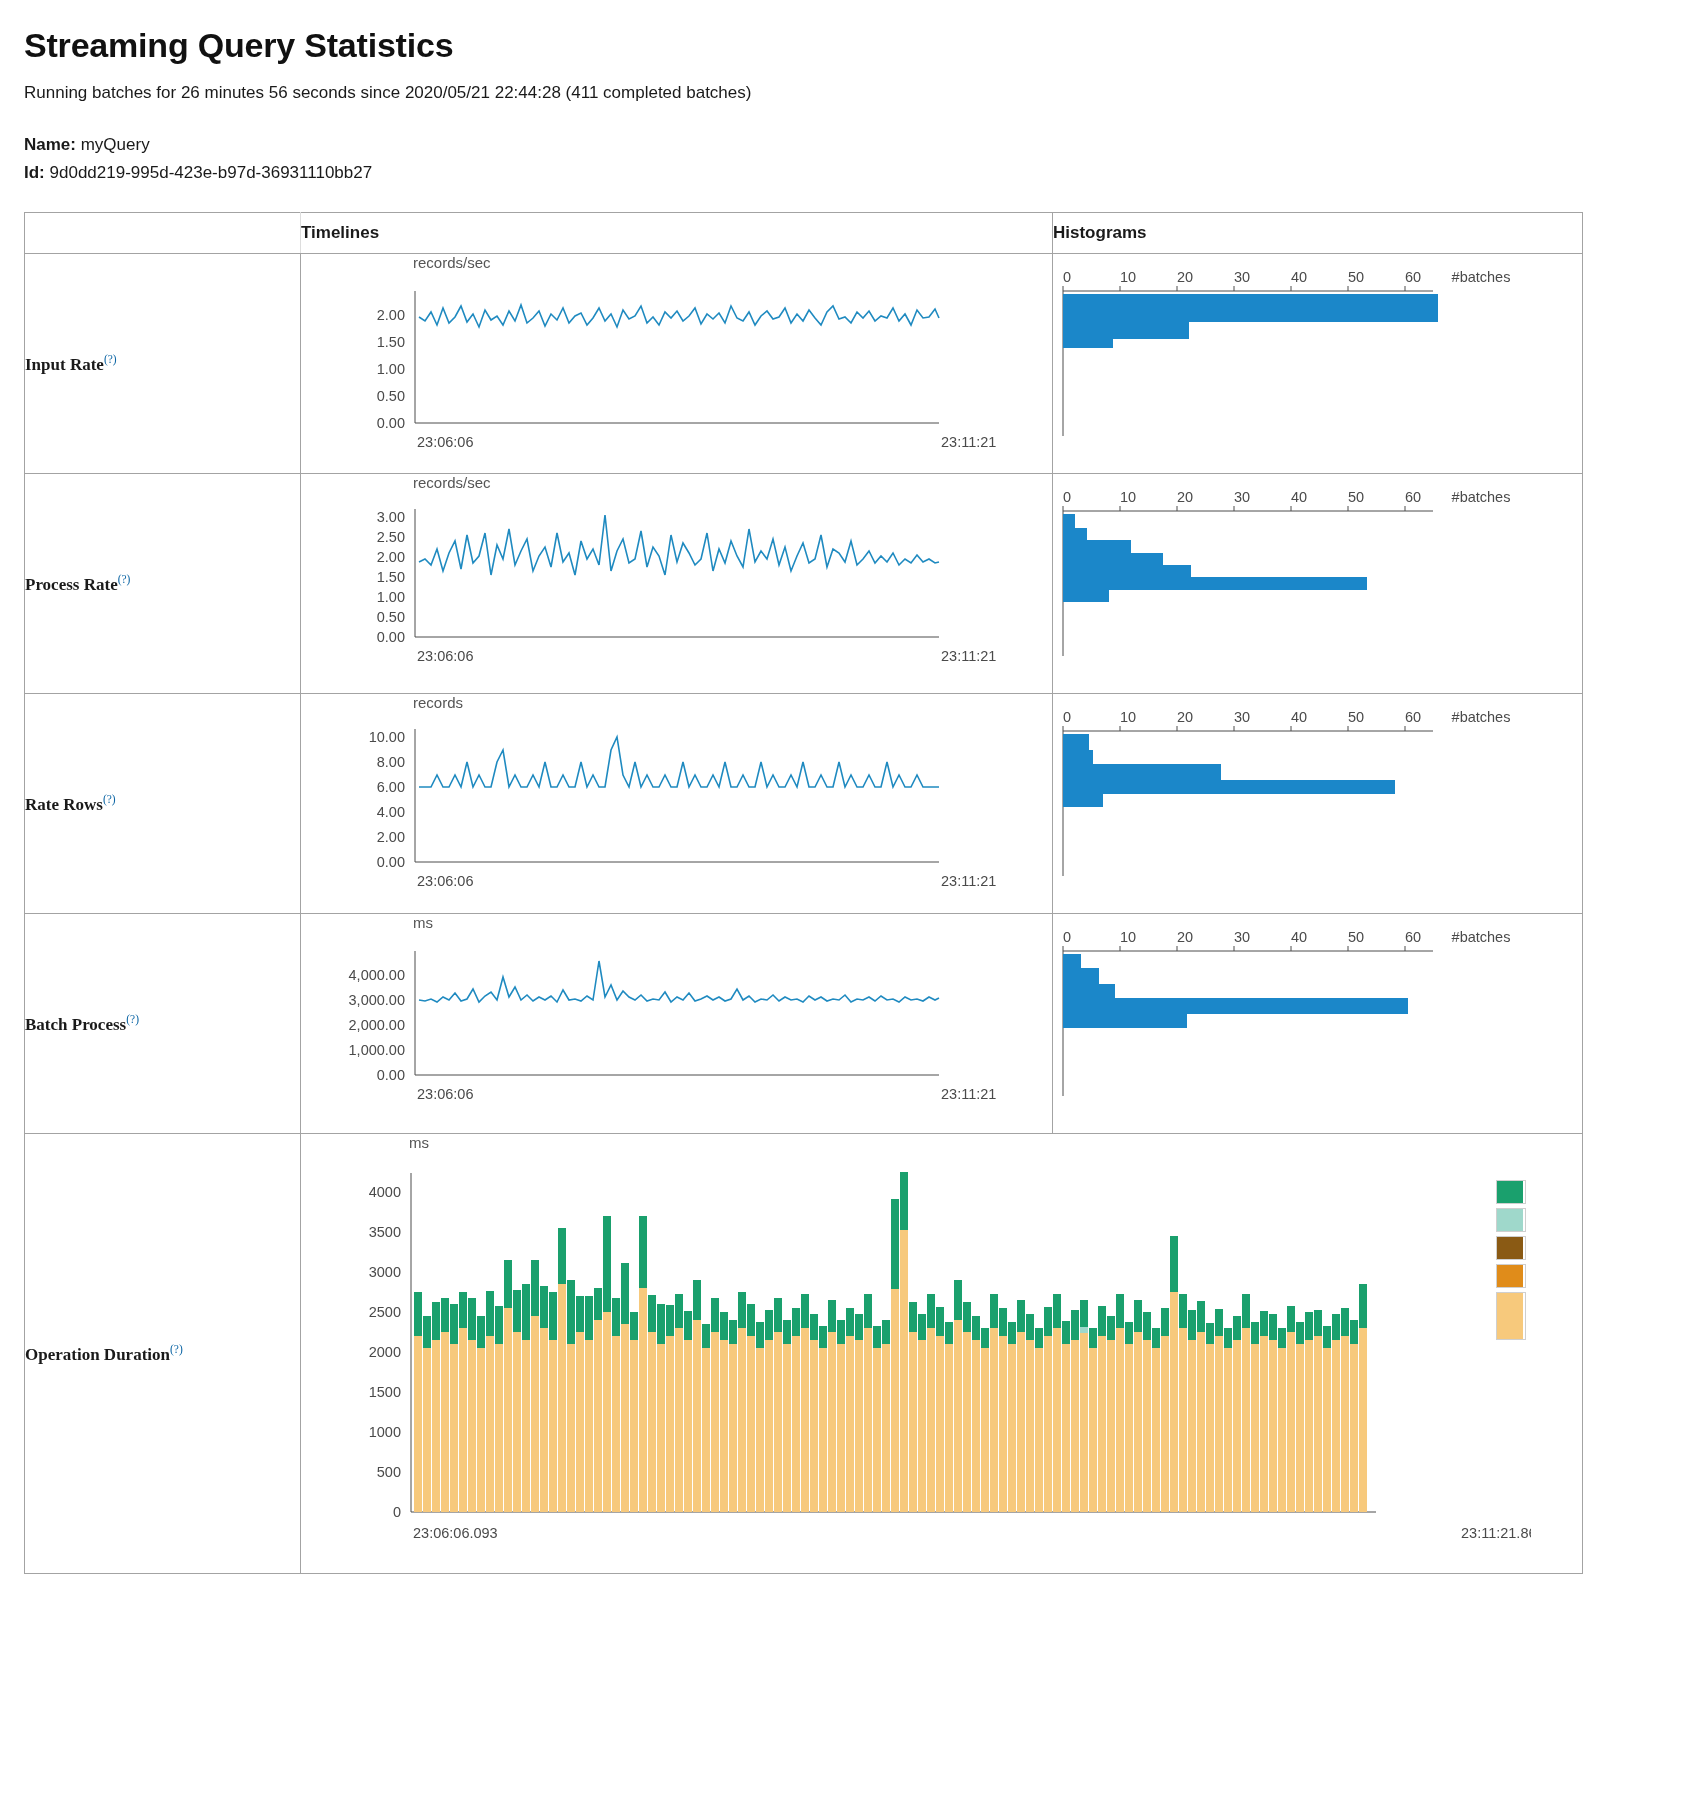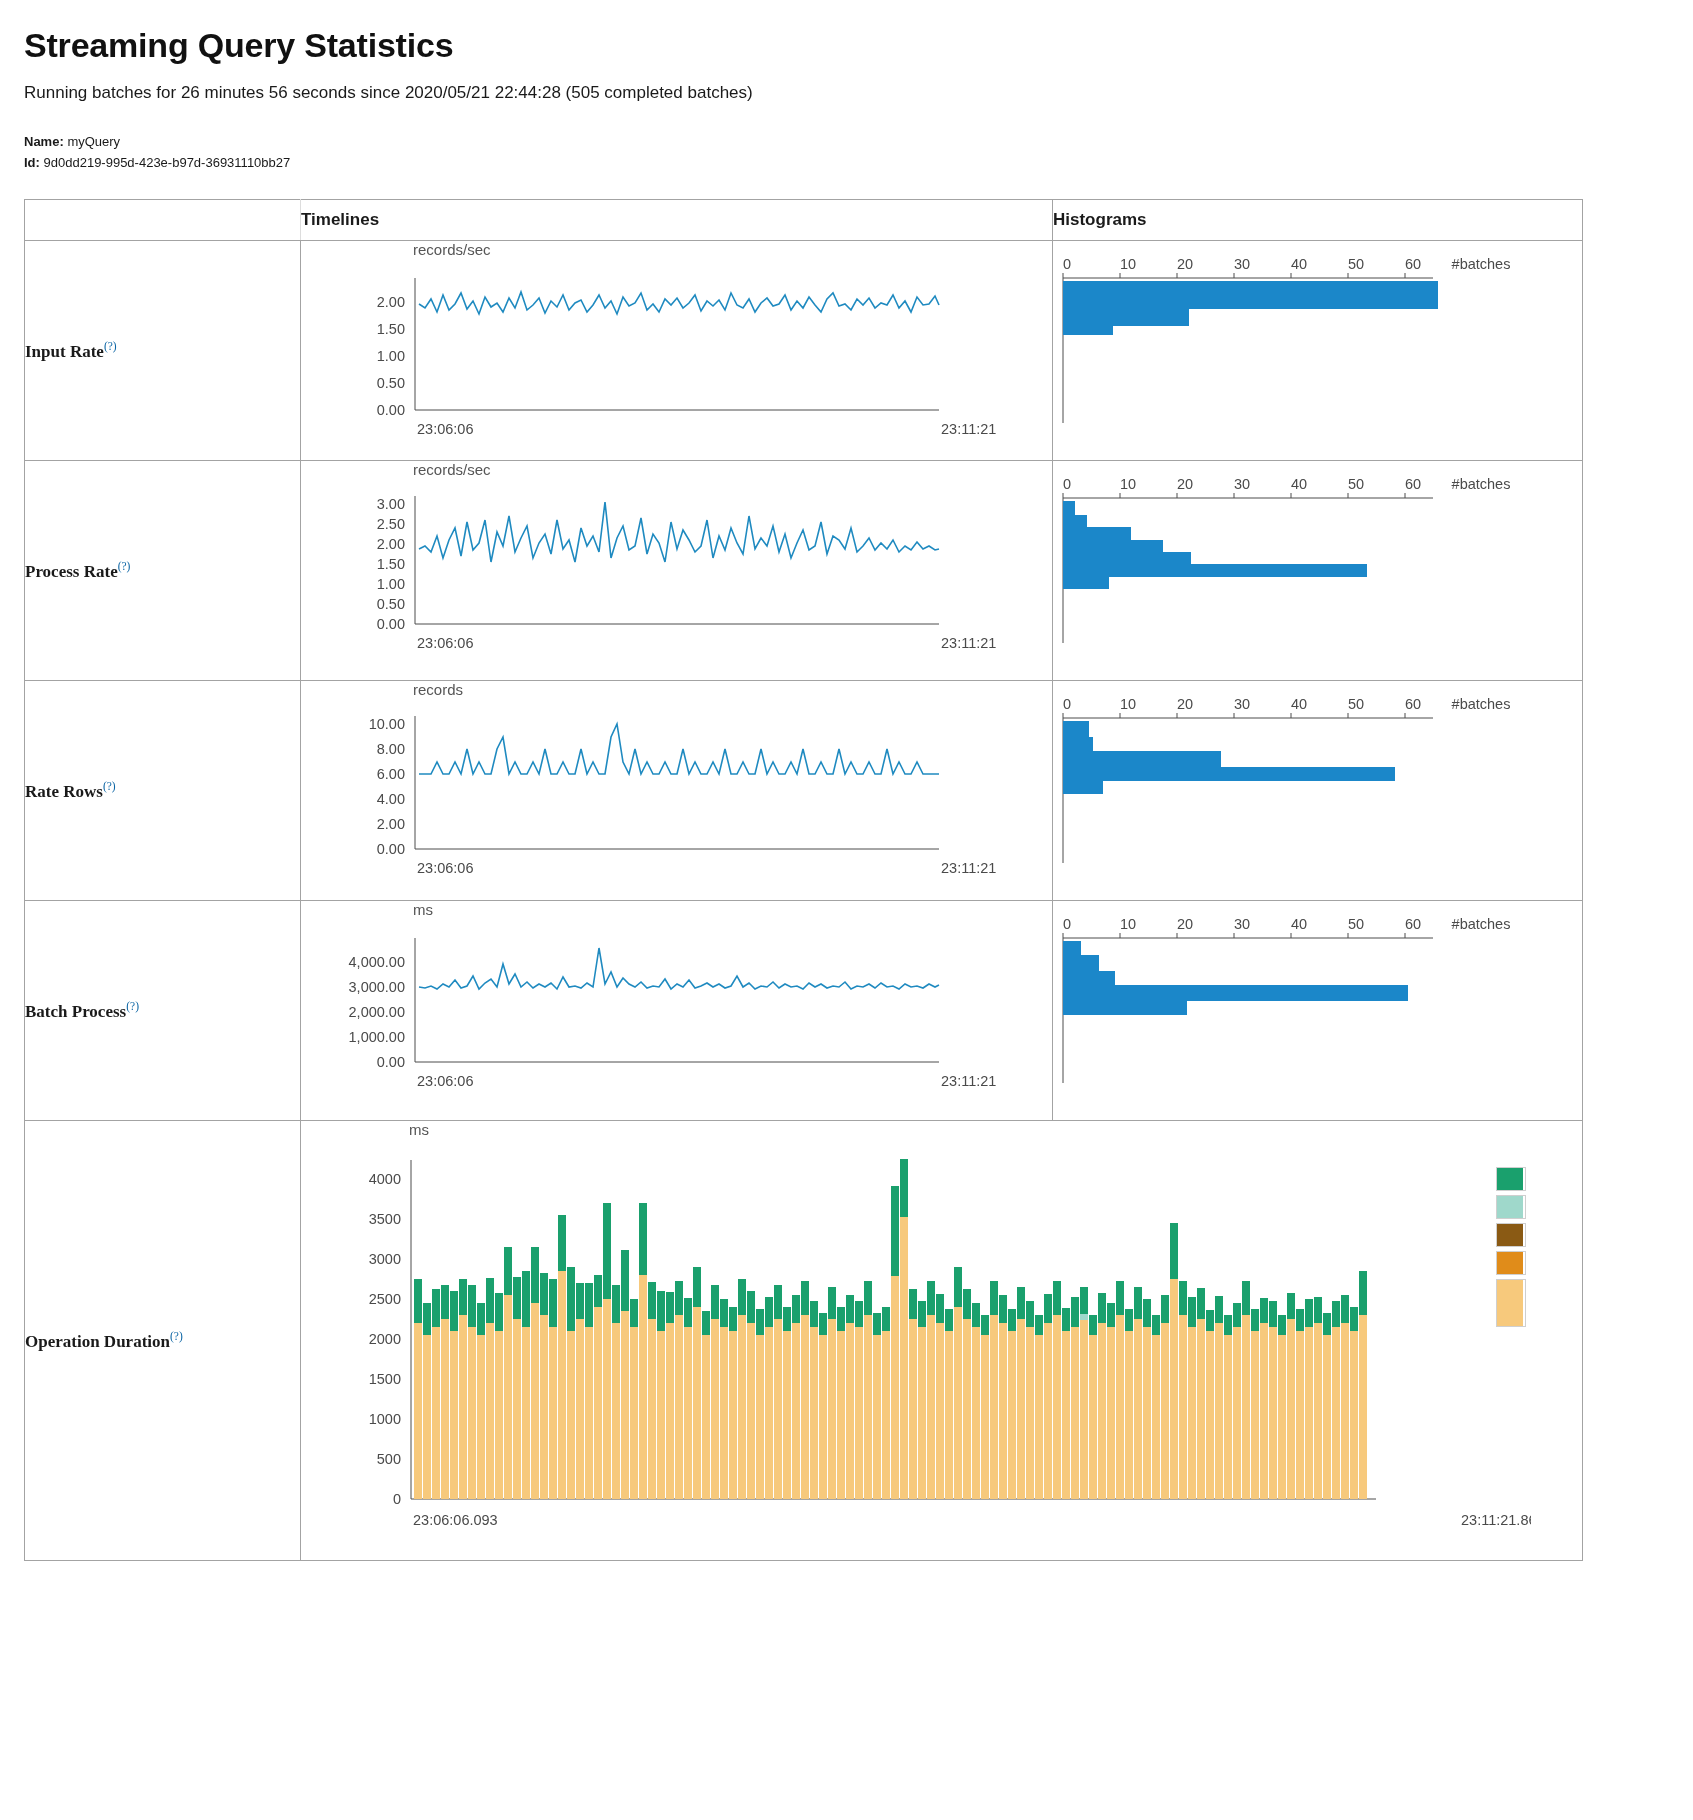--- a/index.html
+++ b/index.html
@@ -24,21 +24,21 @@
     letter-spacing: -0.2px;
     color: #111;
   }
   .subtitle {
     font-size: 17px;
     margin: 0 0 28px 0;
     color: #1a1a1a;
   }
   .subtitle b { font-weight: normal; }
   .meta {
-    font-size: 13px;
+    font-size: 17px;
     line-height: 1.62;
     margin-bottom: 26px;
   }
   .meta b { font-weight: bold; }
 
   table.stats {
     border-collapse: collapse;
     width: 1558px;
     table-layout: fixed;
   }
@@ -111,21 +111,21 @@
   }
 </style>
 </head>
 <body>
 
 <div class="page">
 
   <h1 class="title">Streaming Query Statistics</h1>
 
   <div class="subtitle">
-    <span>Running batches for </span><b>26 minutes 56 seconds</b><span> since </span><b>2020/05/21 22:44:28</b><span> (</span><b>505</b><span> completed batches)</span>
+    <span>Running batches for </span><b>26 minutes 56 seconds</b><span> since </span><b>2020/05/21 22:44:28</b><span> (</span><b>411</b><span> completed batches)</span>
   </div>
 
   <div class="meta">
     <div>
       <b>Name:</b>
       <span>myQuery</span>
     </div>
     <div>
       <b>Id:</b>
       <span>9d0dd219-995d-423e-b97d-36931110bb27</span>

